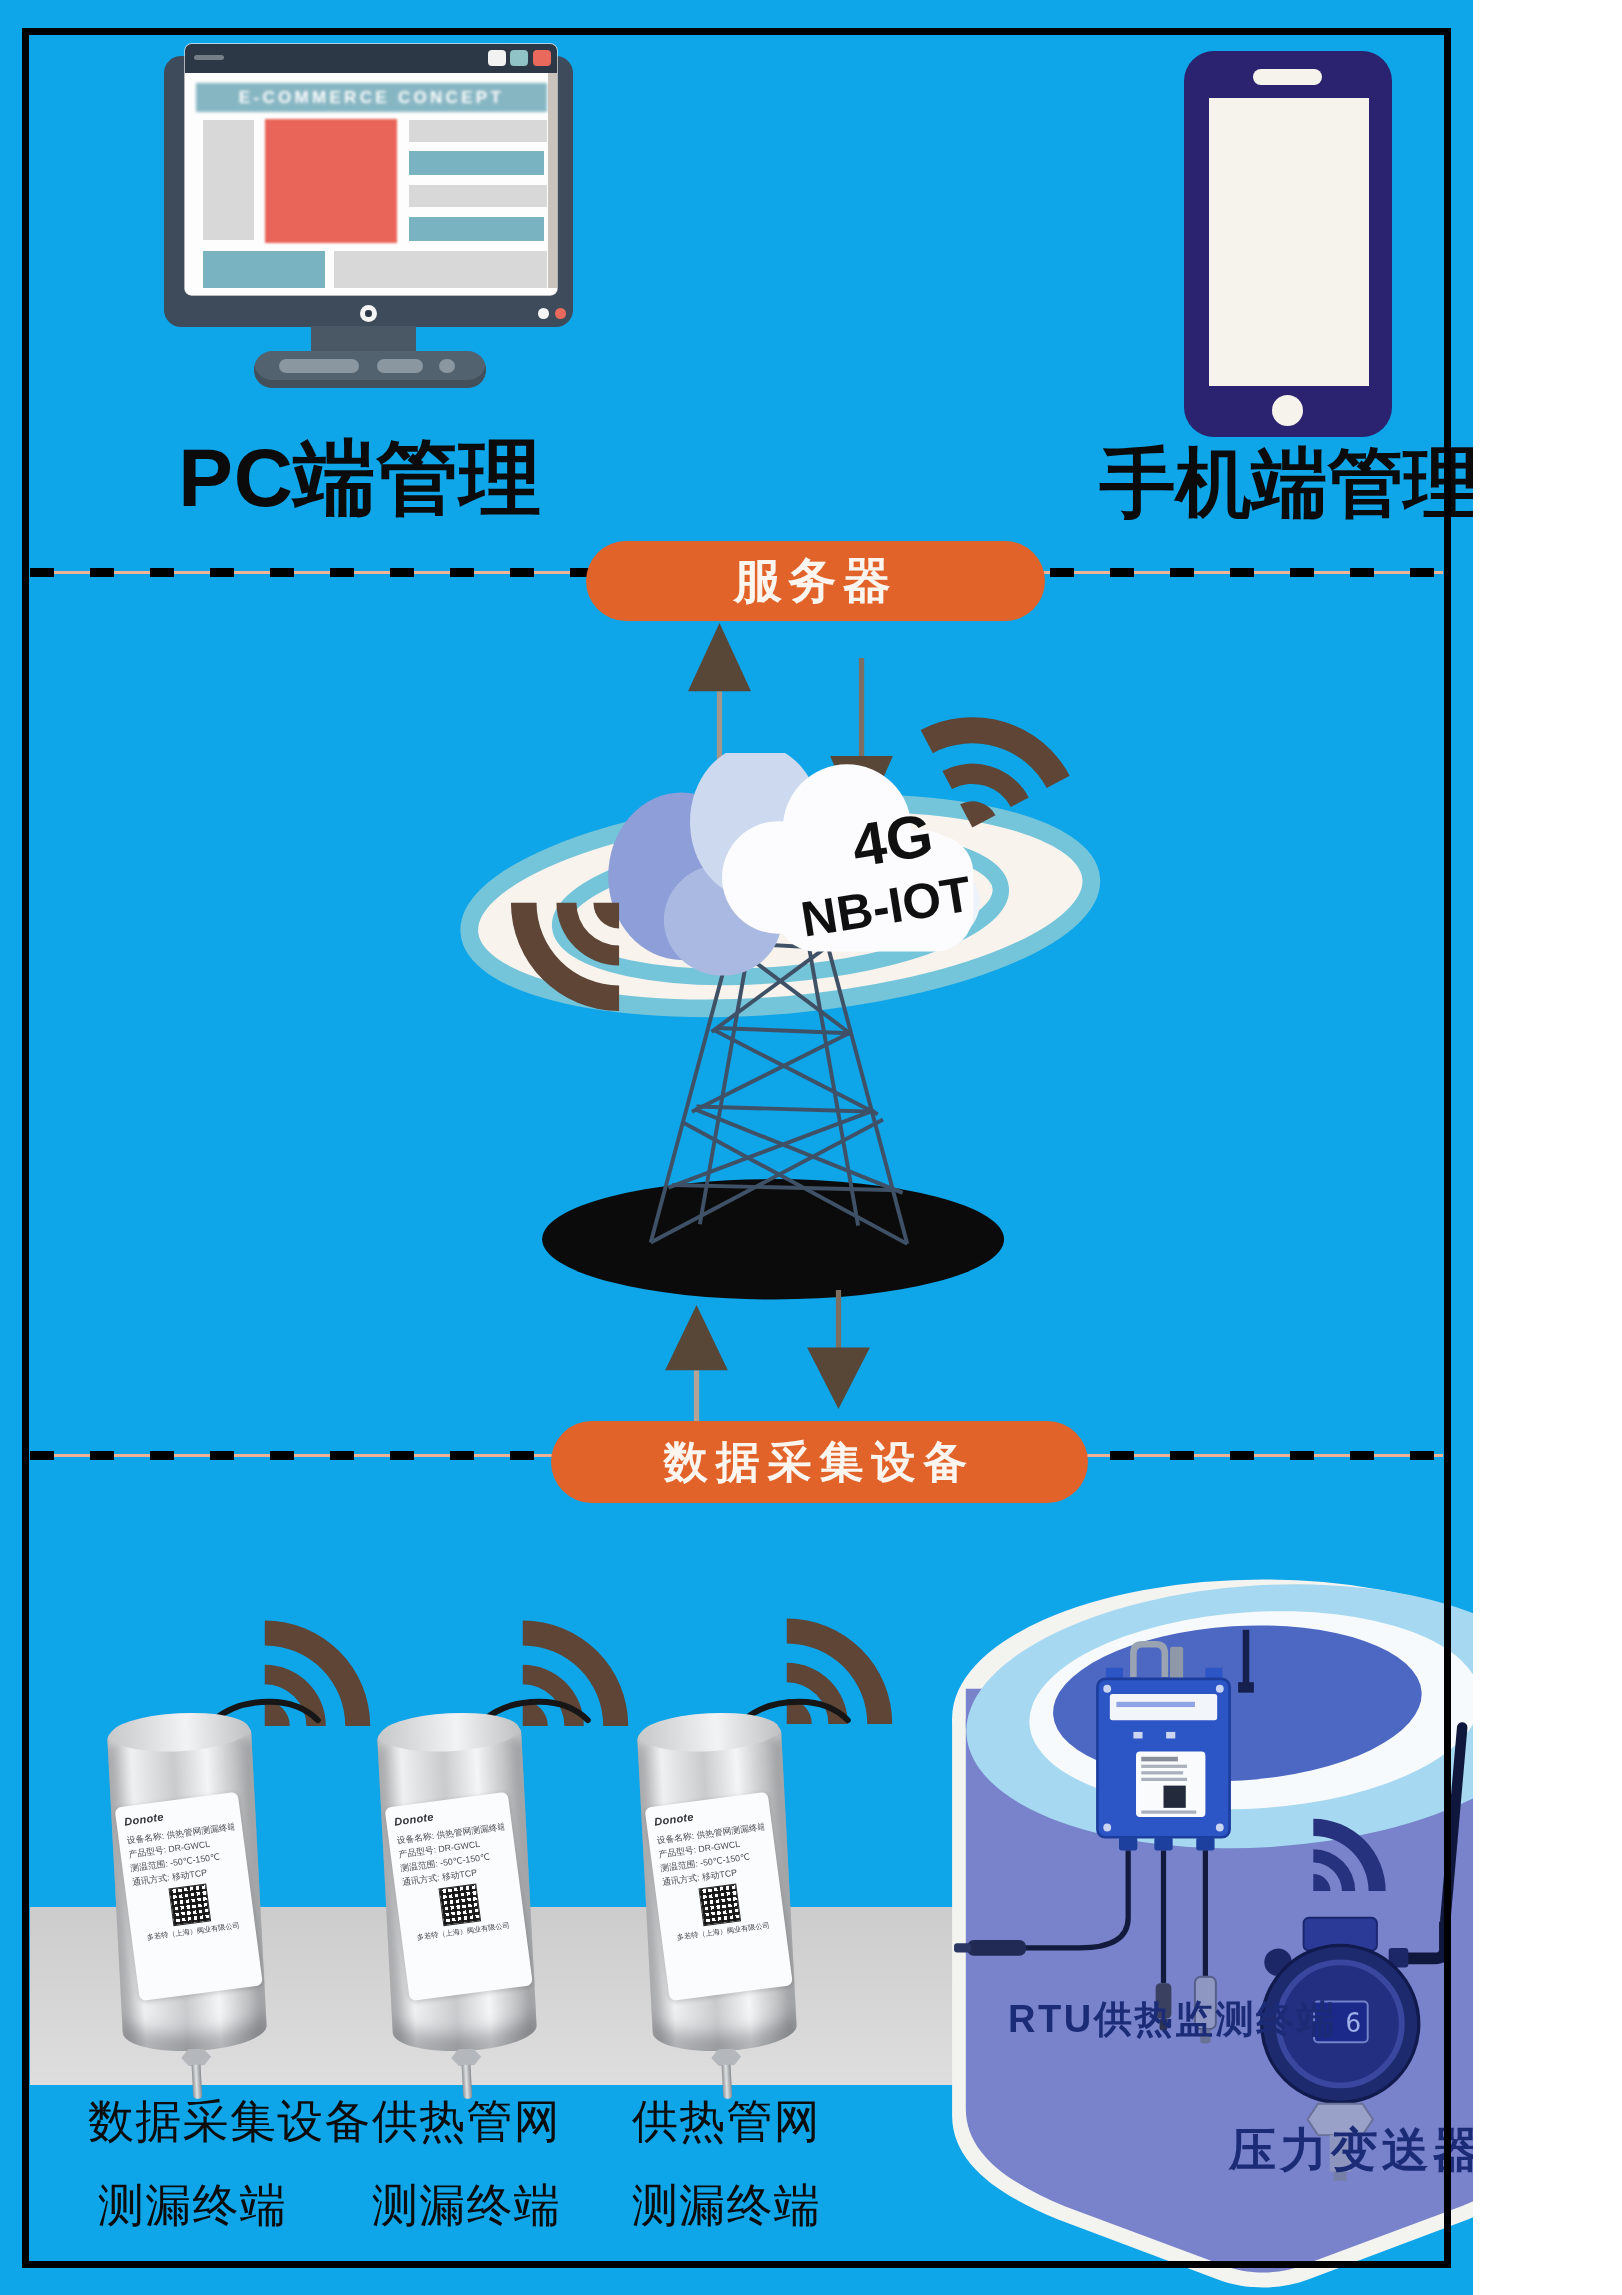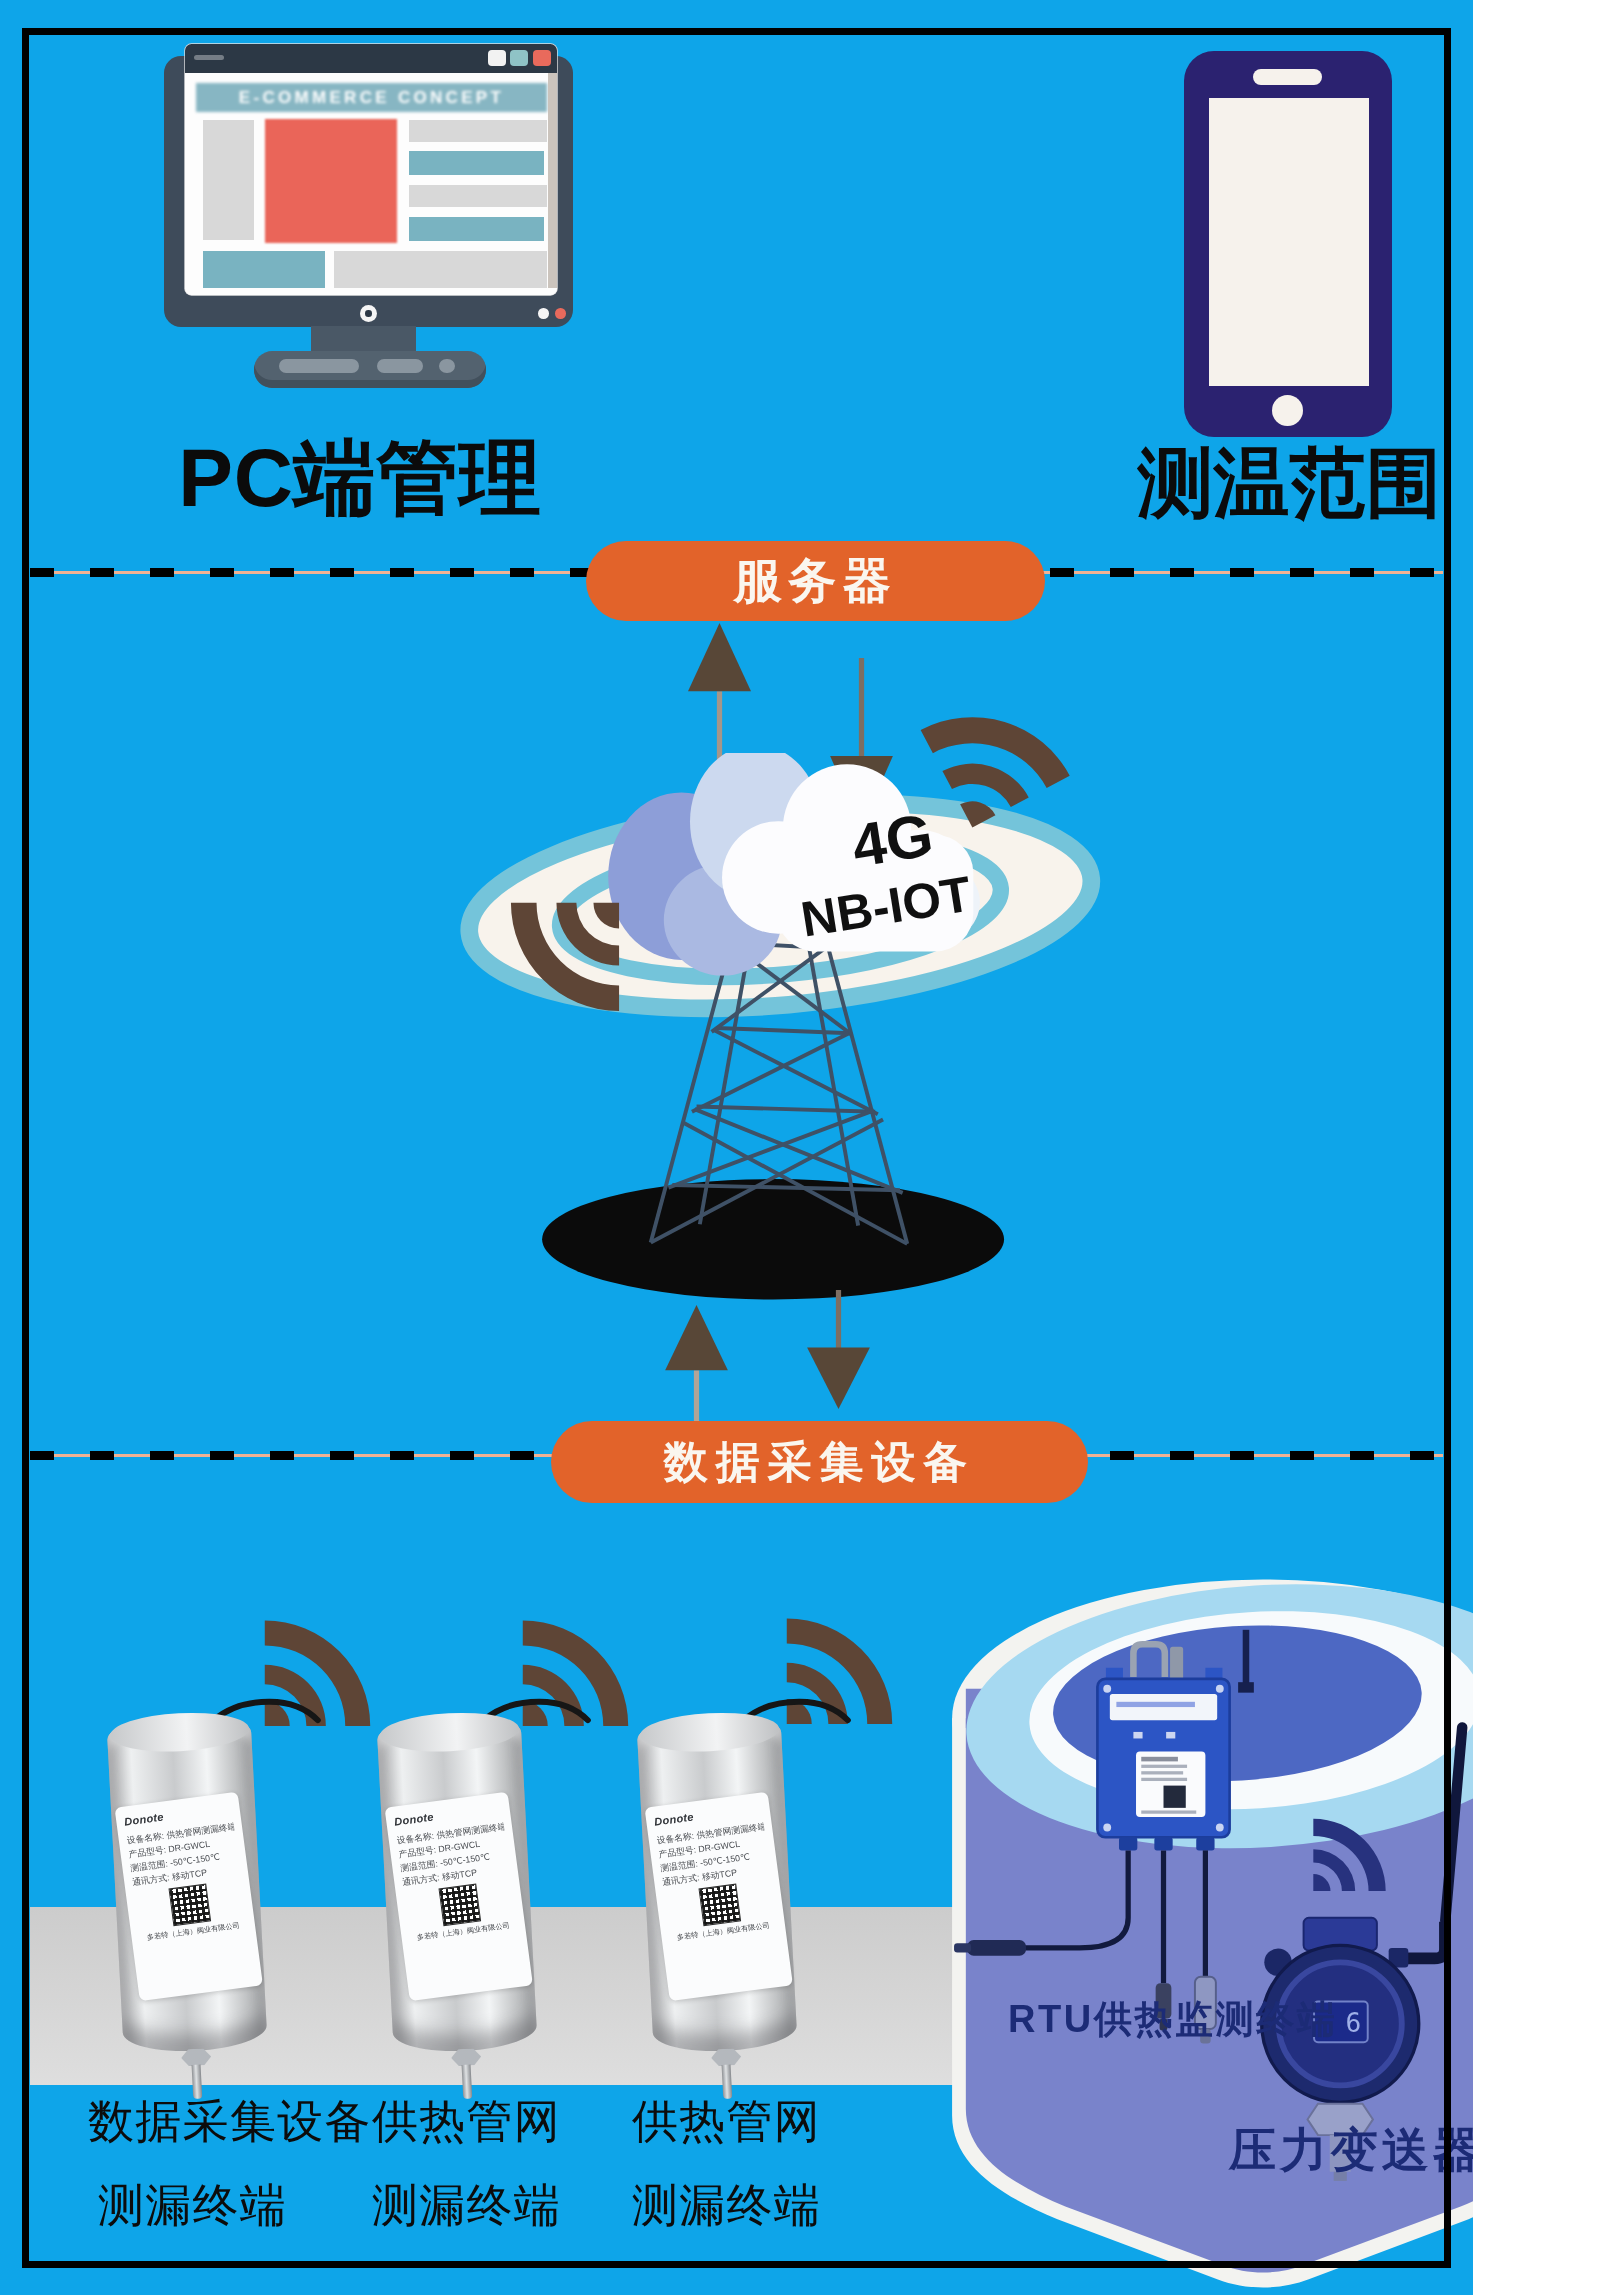--- a/index.html
+++ b/index.html
@@ -141,21 +141,21 @@
     </div>
   </div>
 
   <div class="phone">
     <div class="phone-speaker"></div>
     <div class="phone-screen"></div>
     <div class="phone-home"></div>
   </div>
 
   <div class="toplabel" style="left:131px;top:424px;width:458px;text-align:center;font-size:82px;font-weight:900;letter-spacing:0.7px">PC端管理</div>
-  <div class="toplabel" style="left:1021px;top:433px;width:537px;text-align:center;font-size:76px;font-weight:700;font-family:'Liberation Serif','DejaVu Serif',serif">测温范围</div>
+  <div class="toplabel" style="left:1021px;top:433px;width:537px;text-align:center;font-size:76px;font-weight:700;font-family:'Liberation Serif','DejaVu Serif',serif">手机端管理</div>
 
   <div class="dashline" style="top:568px">
     <div class="thin"></div>
       <div class="dashes"></div>
   </div>
   <div class="pill" style="left:586px;top:541px;width:459px;height:80px;font-size:48px;letter-spacing:6.5px">服务器</div>
 
   <svg class="arrow" style="left:688px;top:623px" width="63" height="164" viewBox="0 0 96 250">
     <rect x="44" y="104" width="8" height="146" fill="#a5968a"></rect>
     <polygon points="48,0 0,104 96,104" fill="#584737"></polygon>

